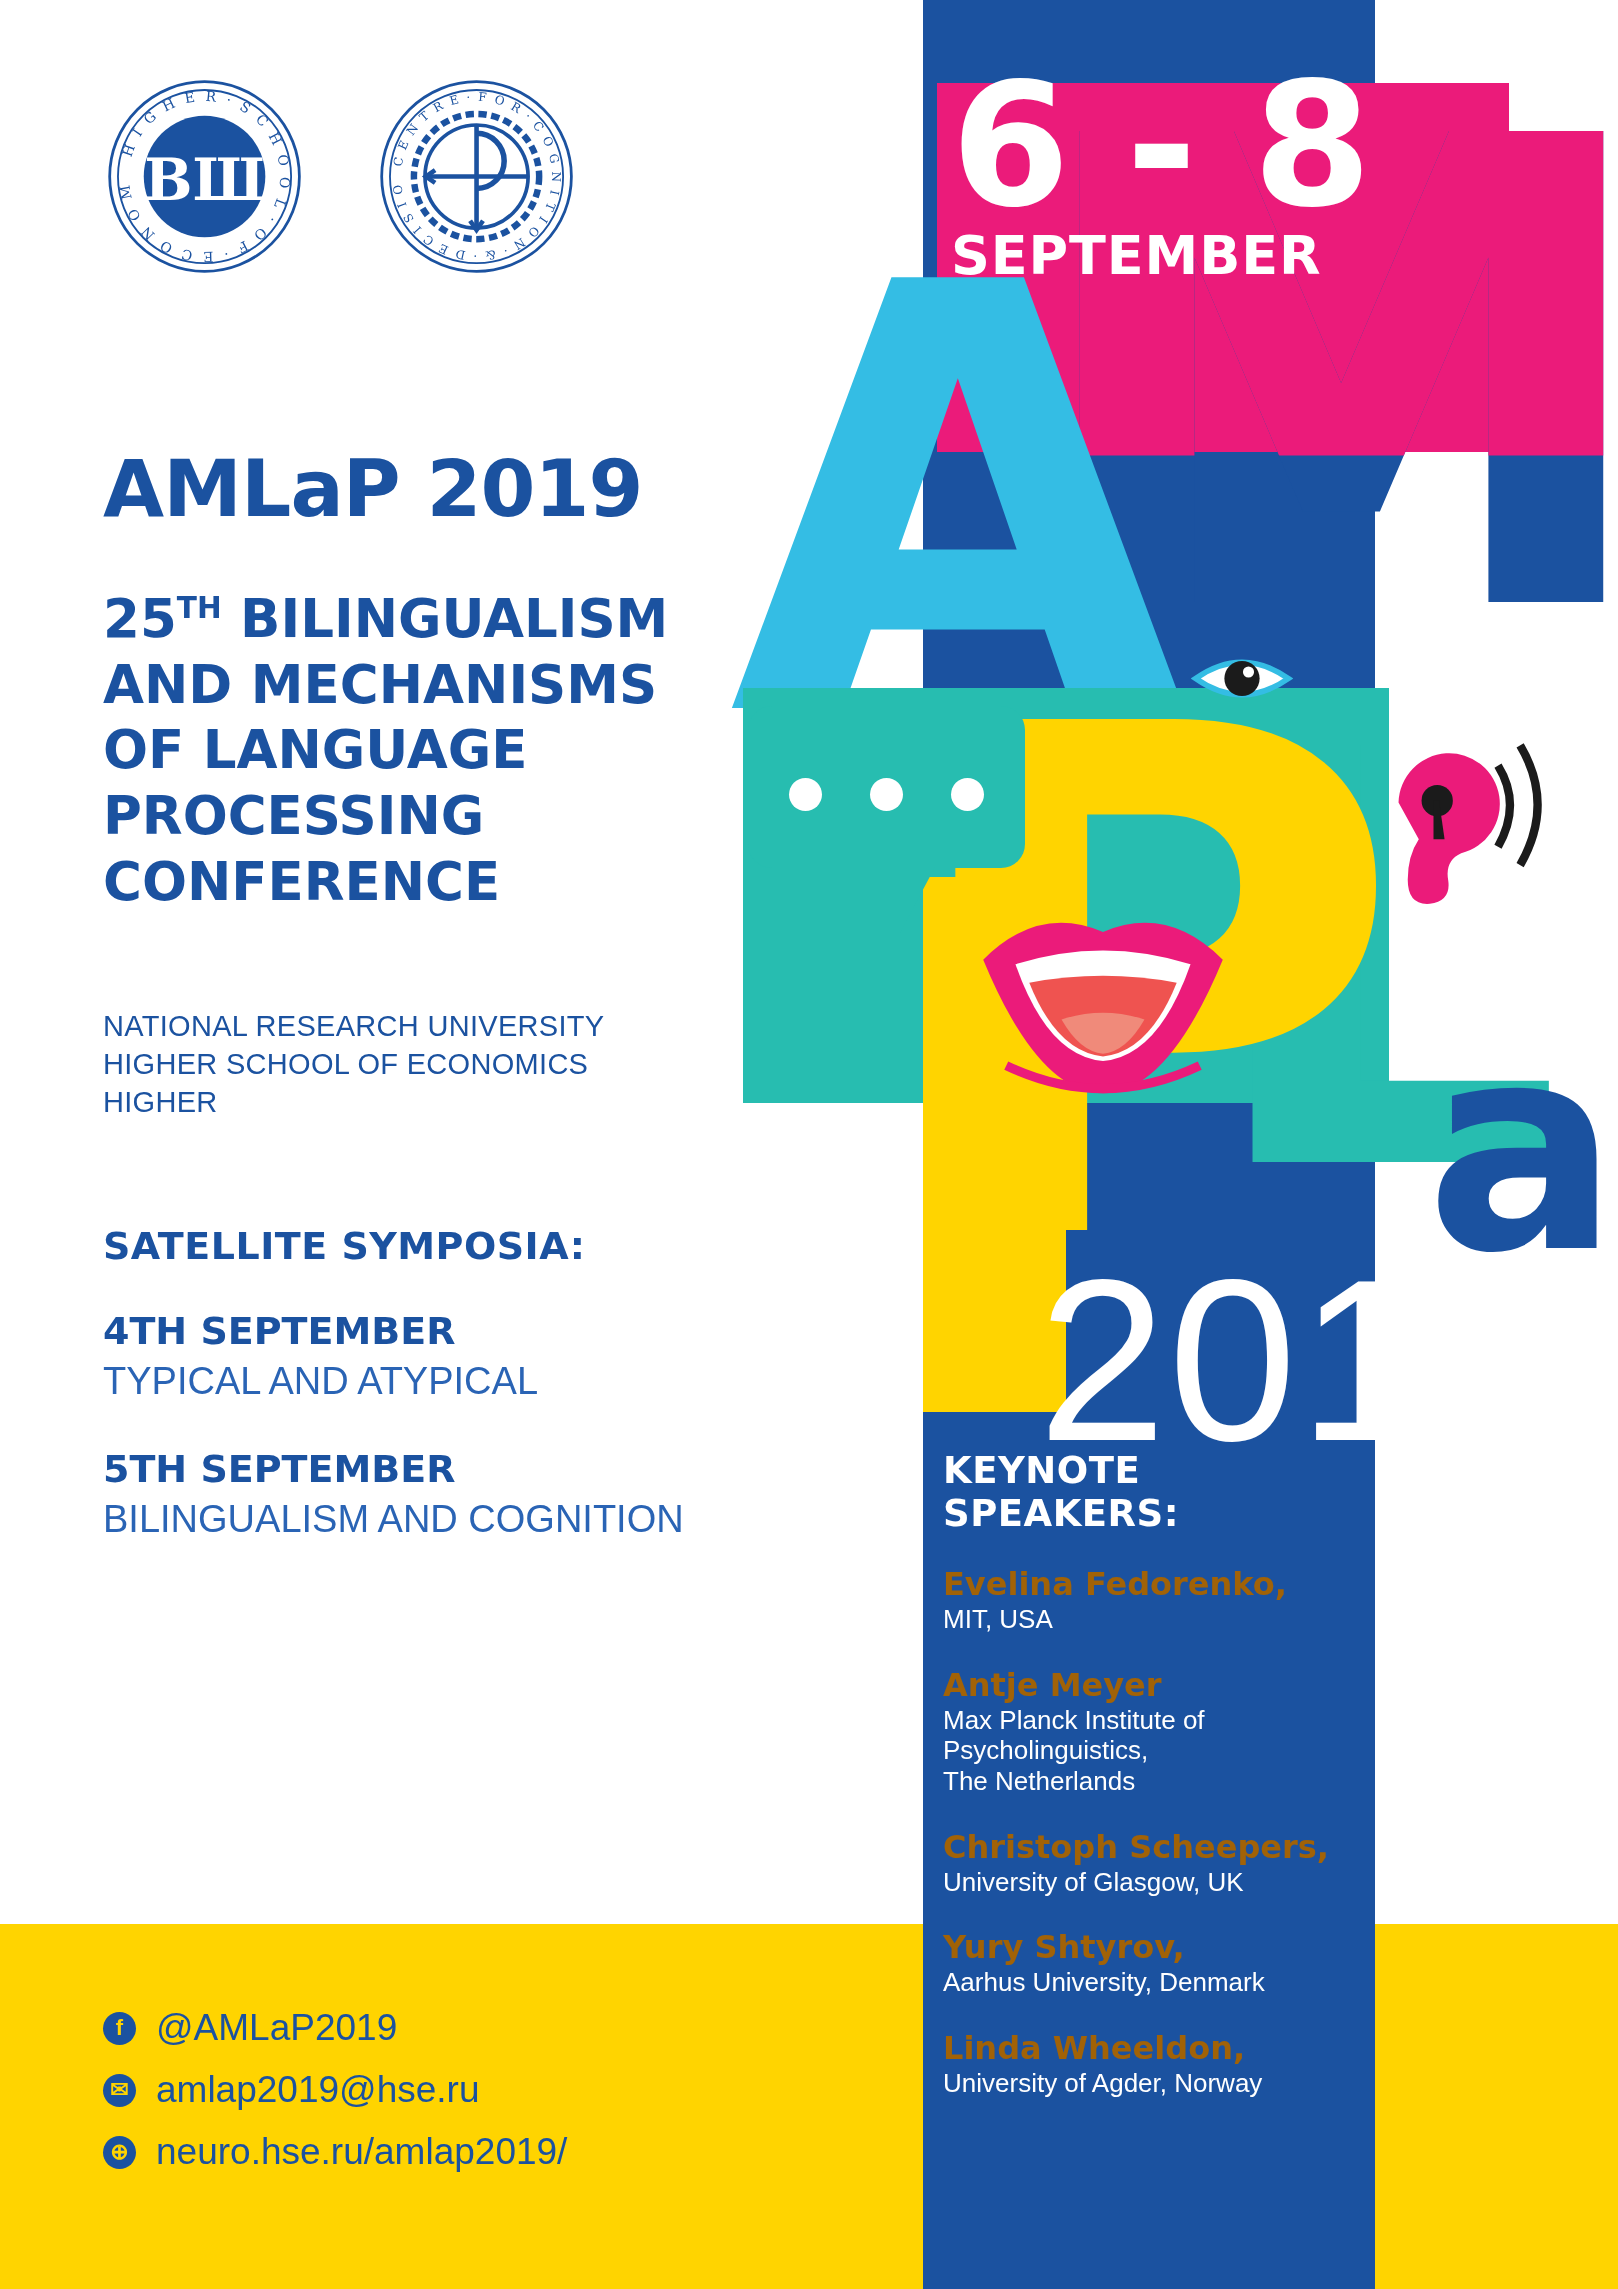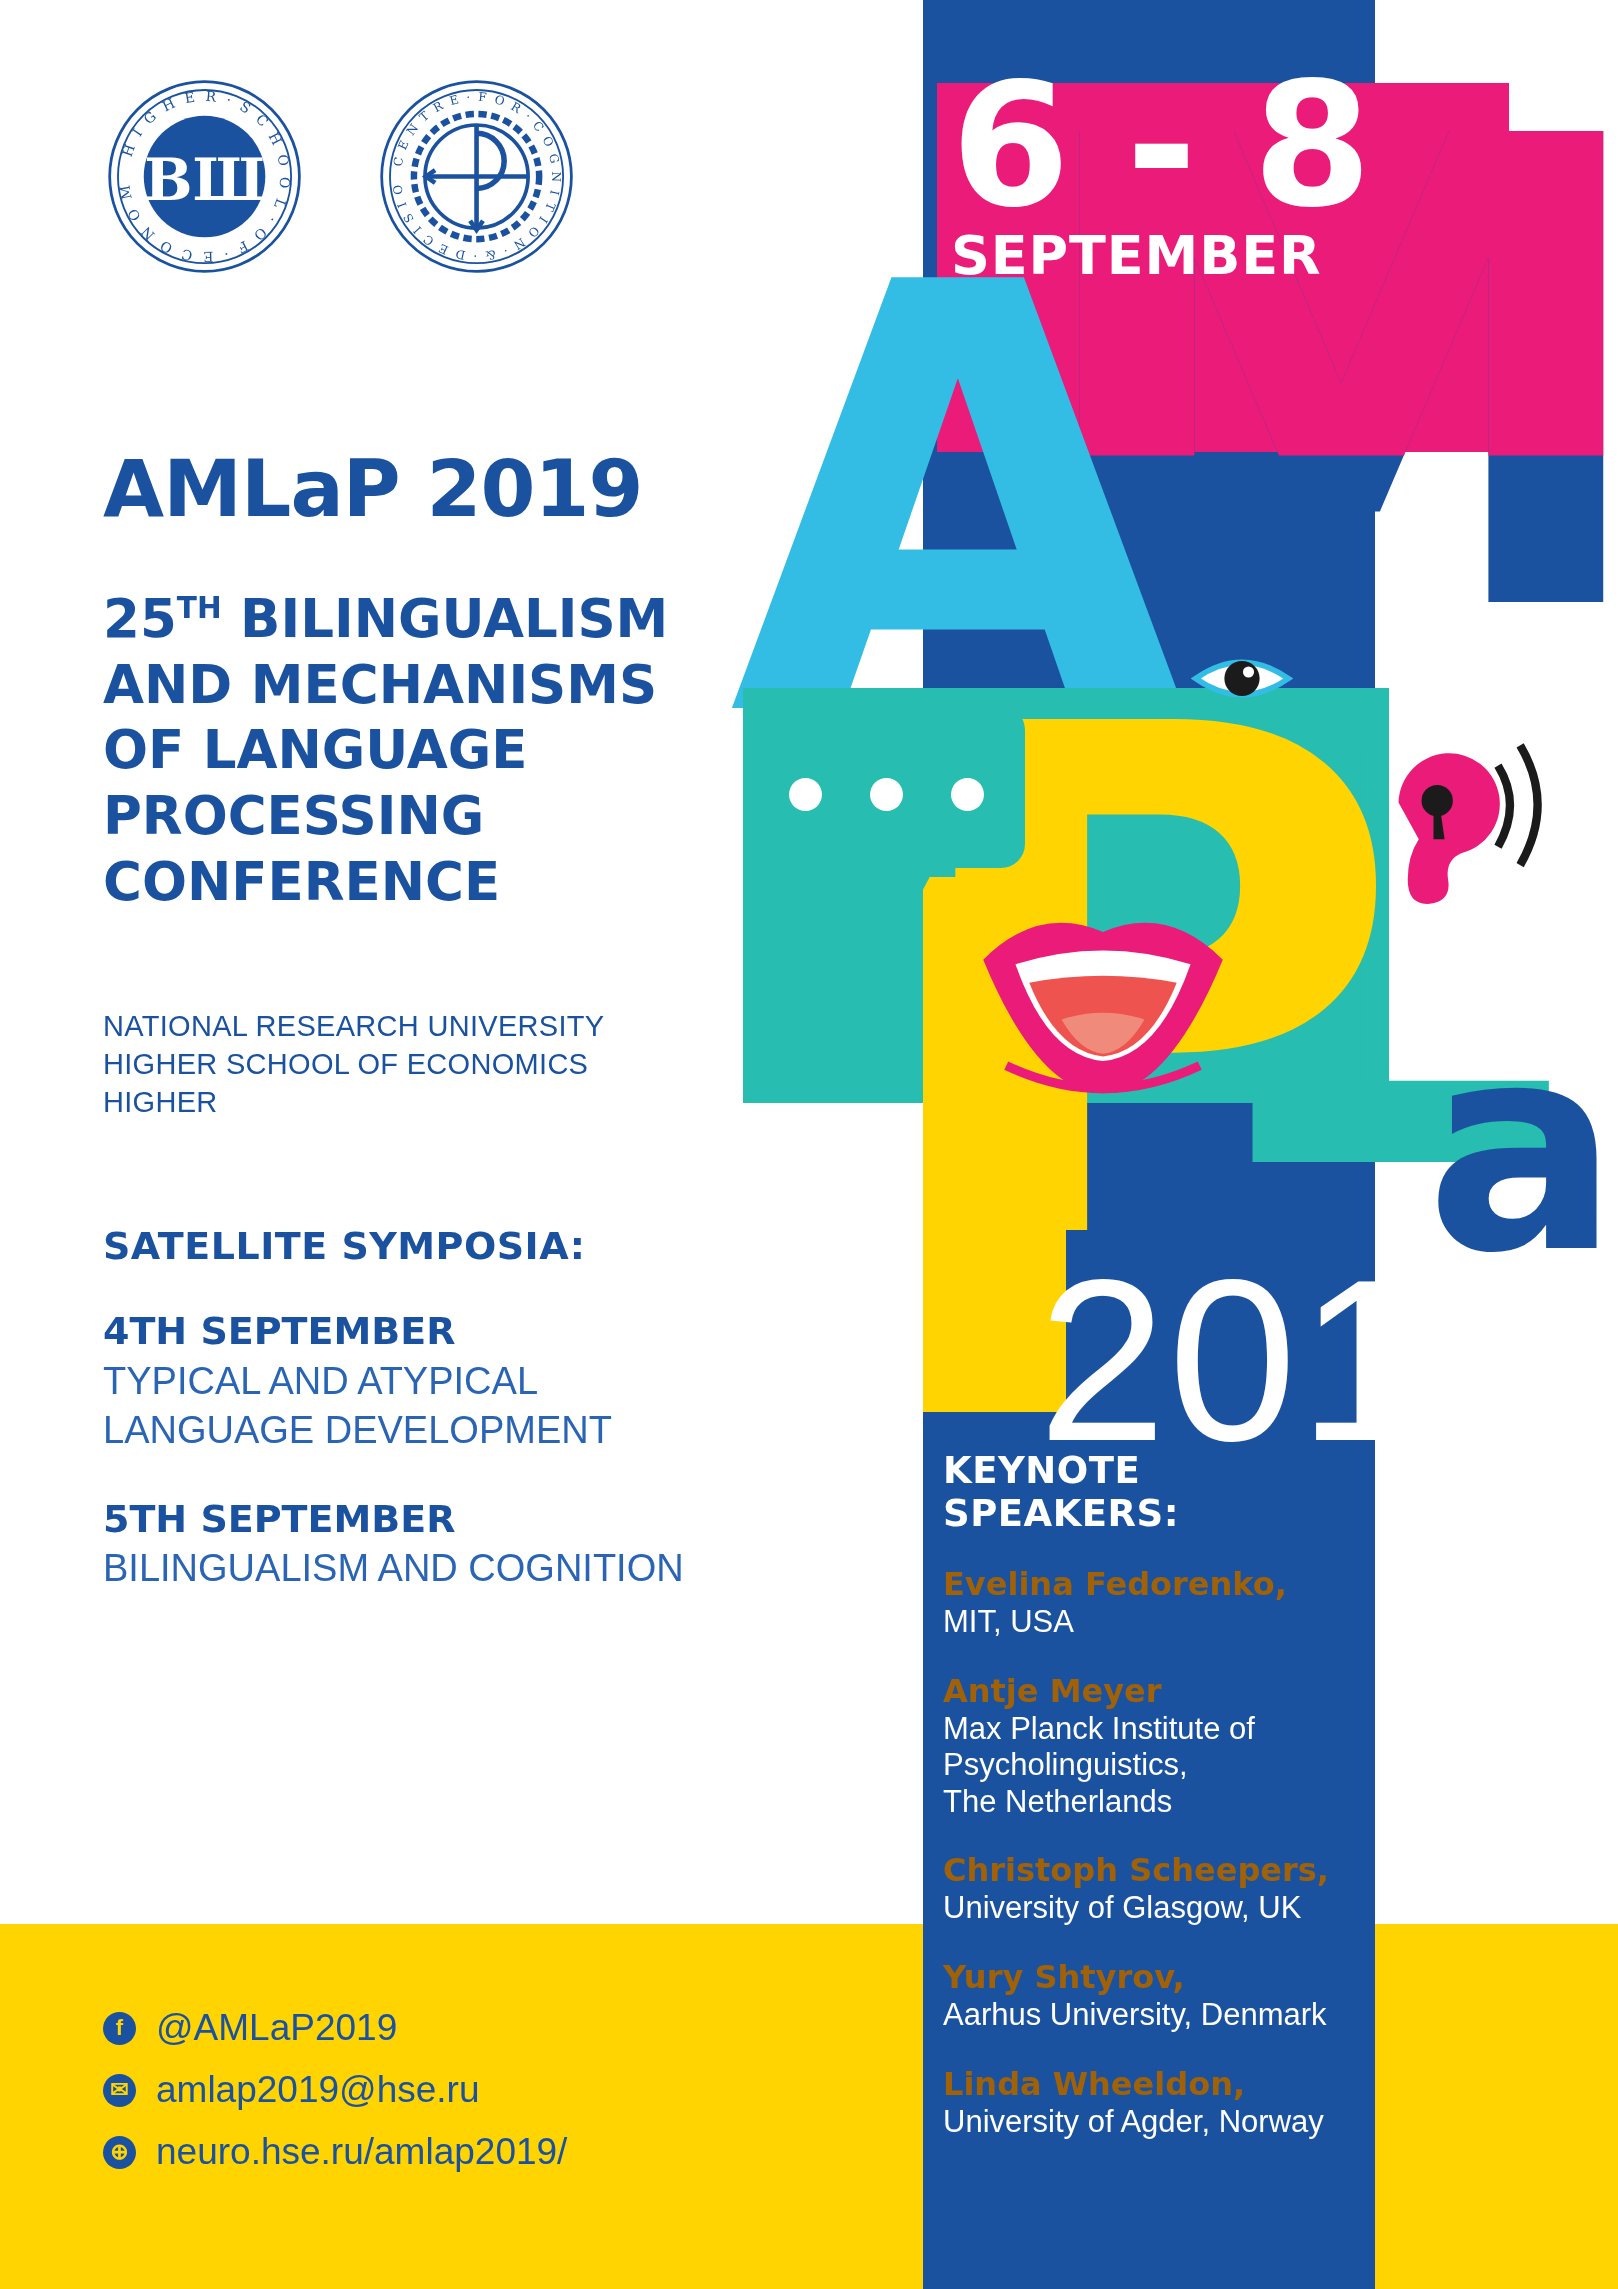--- a/index.html
+++ b/index.html
@@ -190,21 +190,21 @@
   .speaker { margin-bottom:31px; }
   .speaker-name {
     font-family:"DejaVu Sans", sans-serif;
     font-weight:bold;
     font-size:32px;
     color:#a16207;
     line-height:1.22;
   }
   .speaker-affil {
     font-family:"Liberation Sans", sans-serif;
-    font-size:31px;
+    font-size:26px;
     color:#ffffff;
     line-height:1.18;
   }
 
   
   .speech-bubble {
     position:absolute; left:748px; top:706px; width:277px; height:162px;
     background:#27bdb0; border-radius:24px; z-index:20;
   }
   .speech-bubble:after {
@@ -330,21 +330,20 @@
       <div>NATIONAL RESEARCH UNIVERSITY</div>
       <div>HIGHER SCHOOL OF ECONOMICS</div>
       <div>HIGHER</div>
     </div>
 
     <div class="satellite-head">SATELLITE SYMPOSIA:</div>
 
     <div class="sat-block">
       <div class="sat-date">4TH SEPTEMBER</div>
       <div class="sat-desc">TYPICAL AND ATYPICAL</div>
-      <div class="sat-desc">LANGUAGE DEVELOPMENT</div>
     </div>
 
     <div class="sat-block">
       <div class="sat-date">5TH SEPTEMBER</div>
       <div class="sat-desc">BILINGUALISM AND COGNITION</div>
     </div>
   </div>
 
   <div class="yellow-bottom"></div>
   <div class="blue-bottom-strip"></div>

